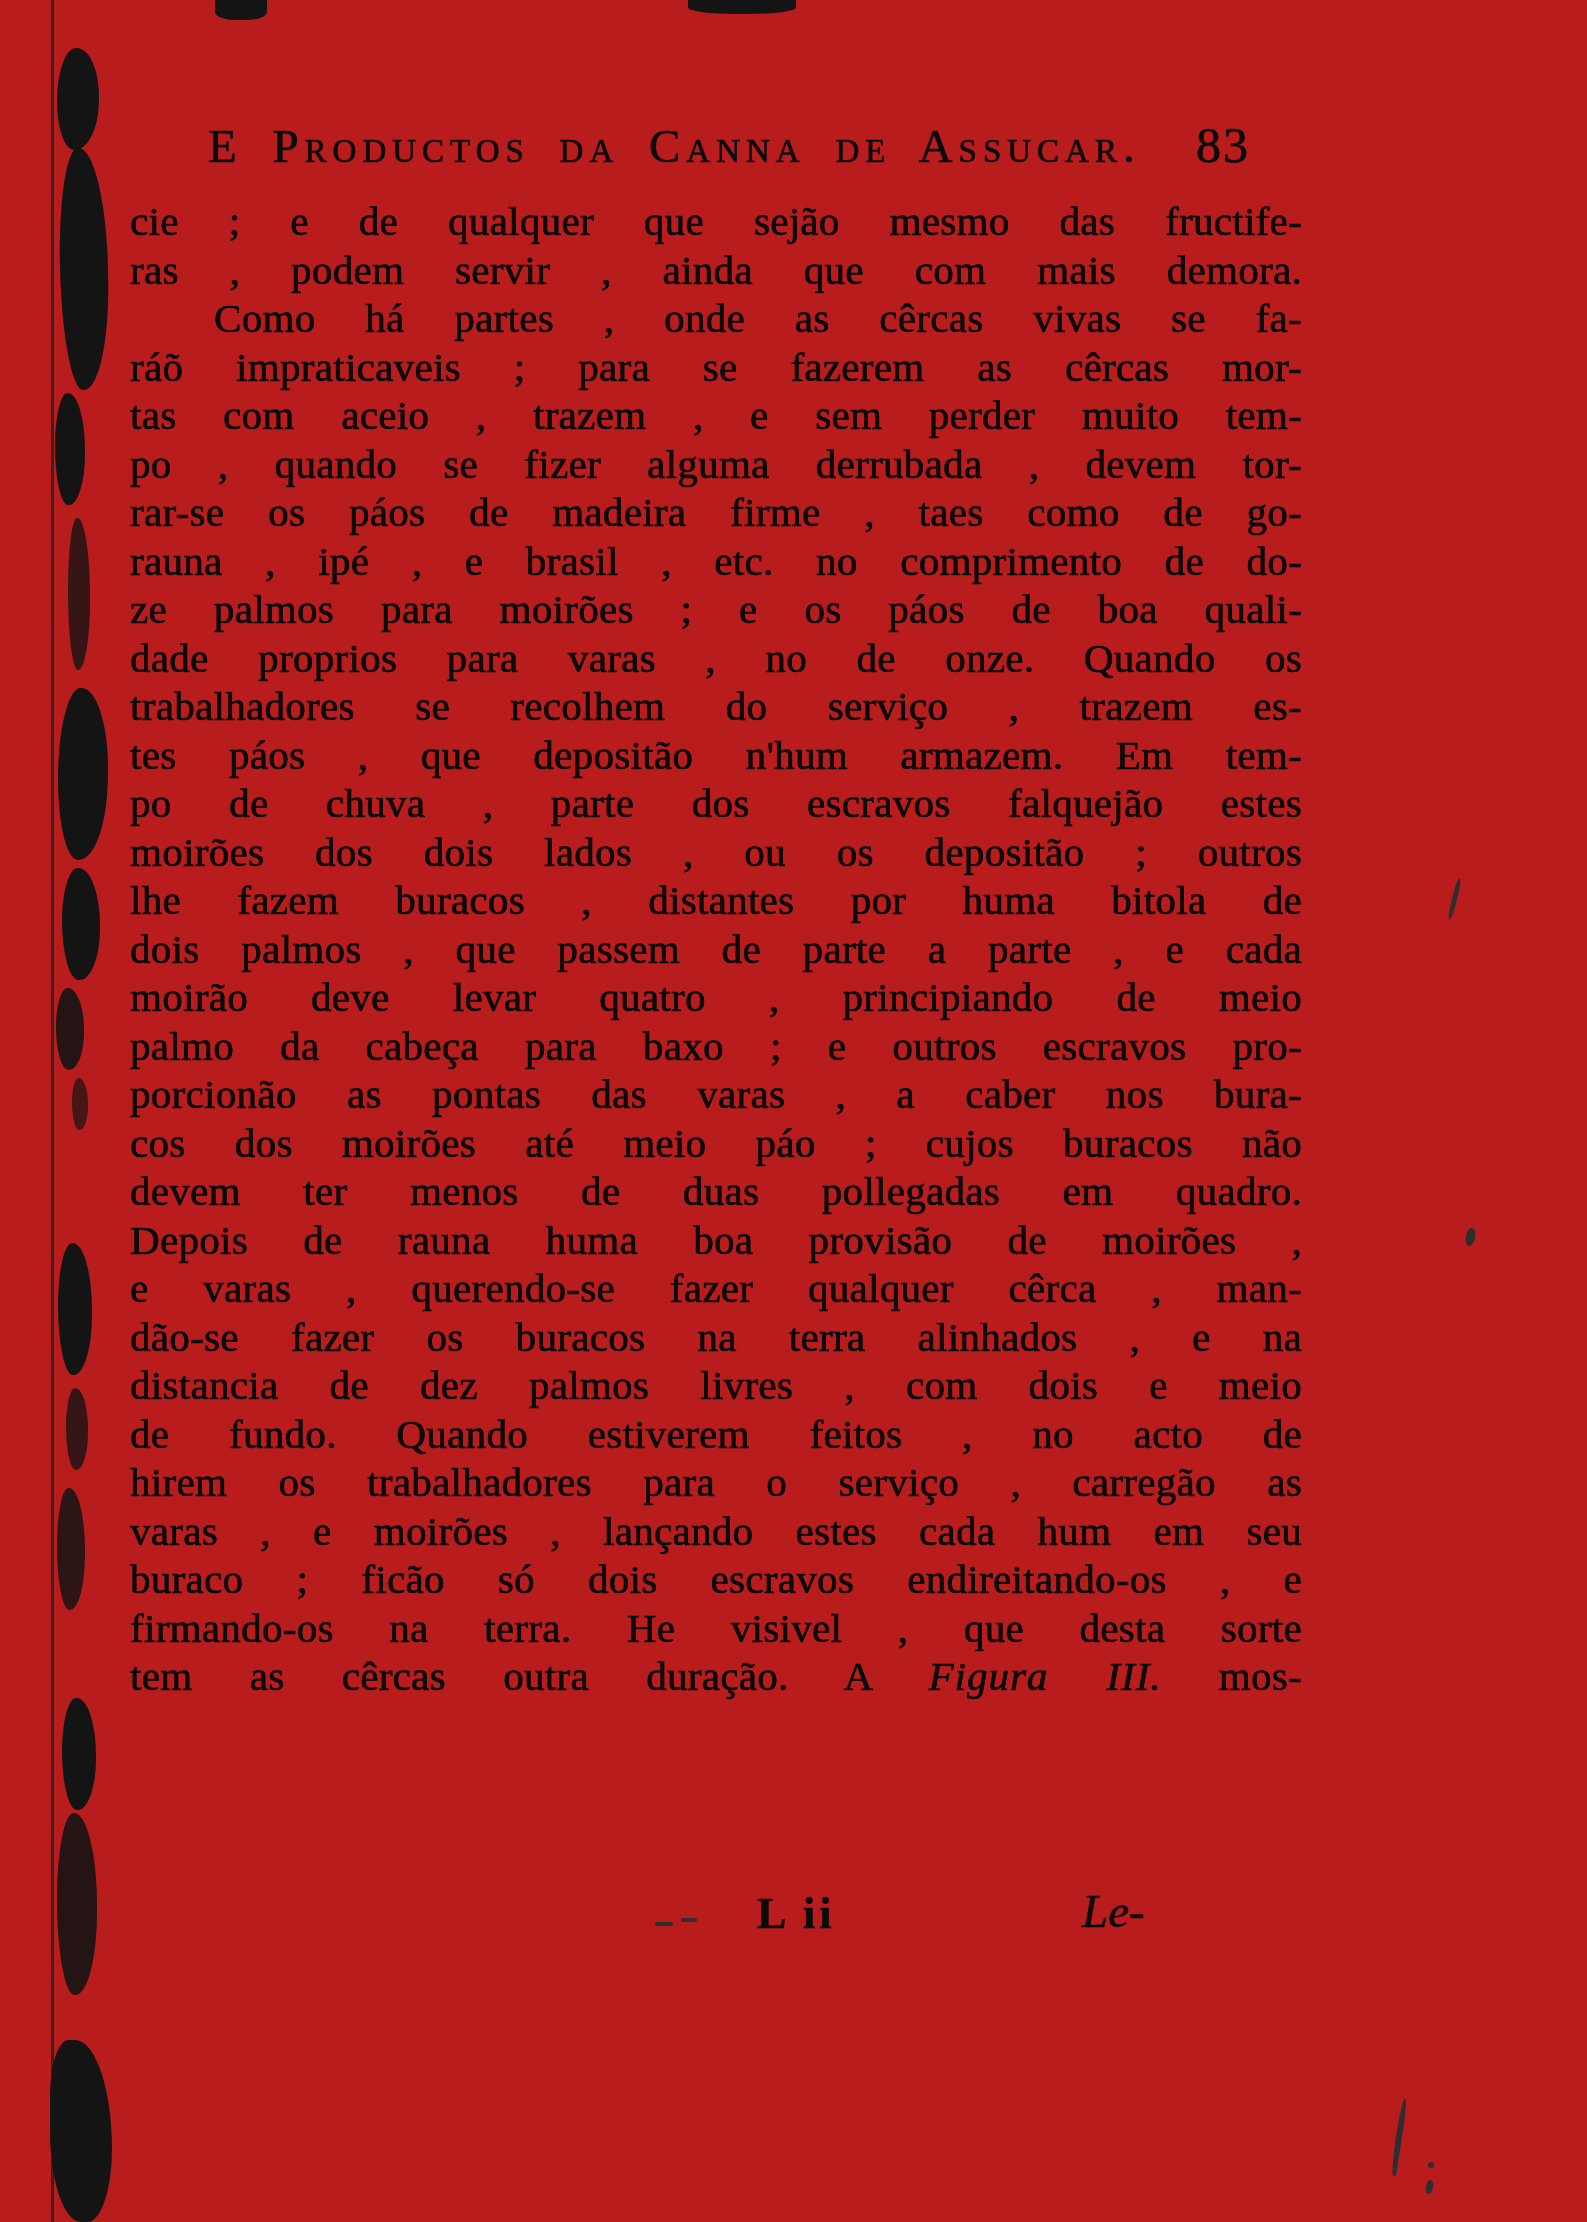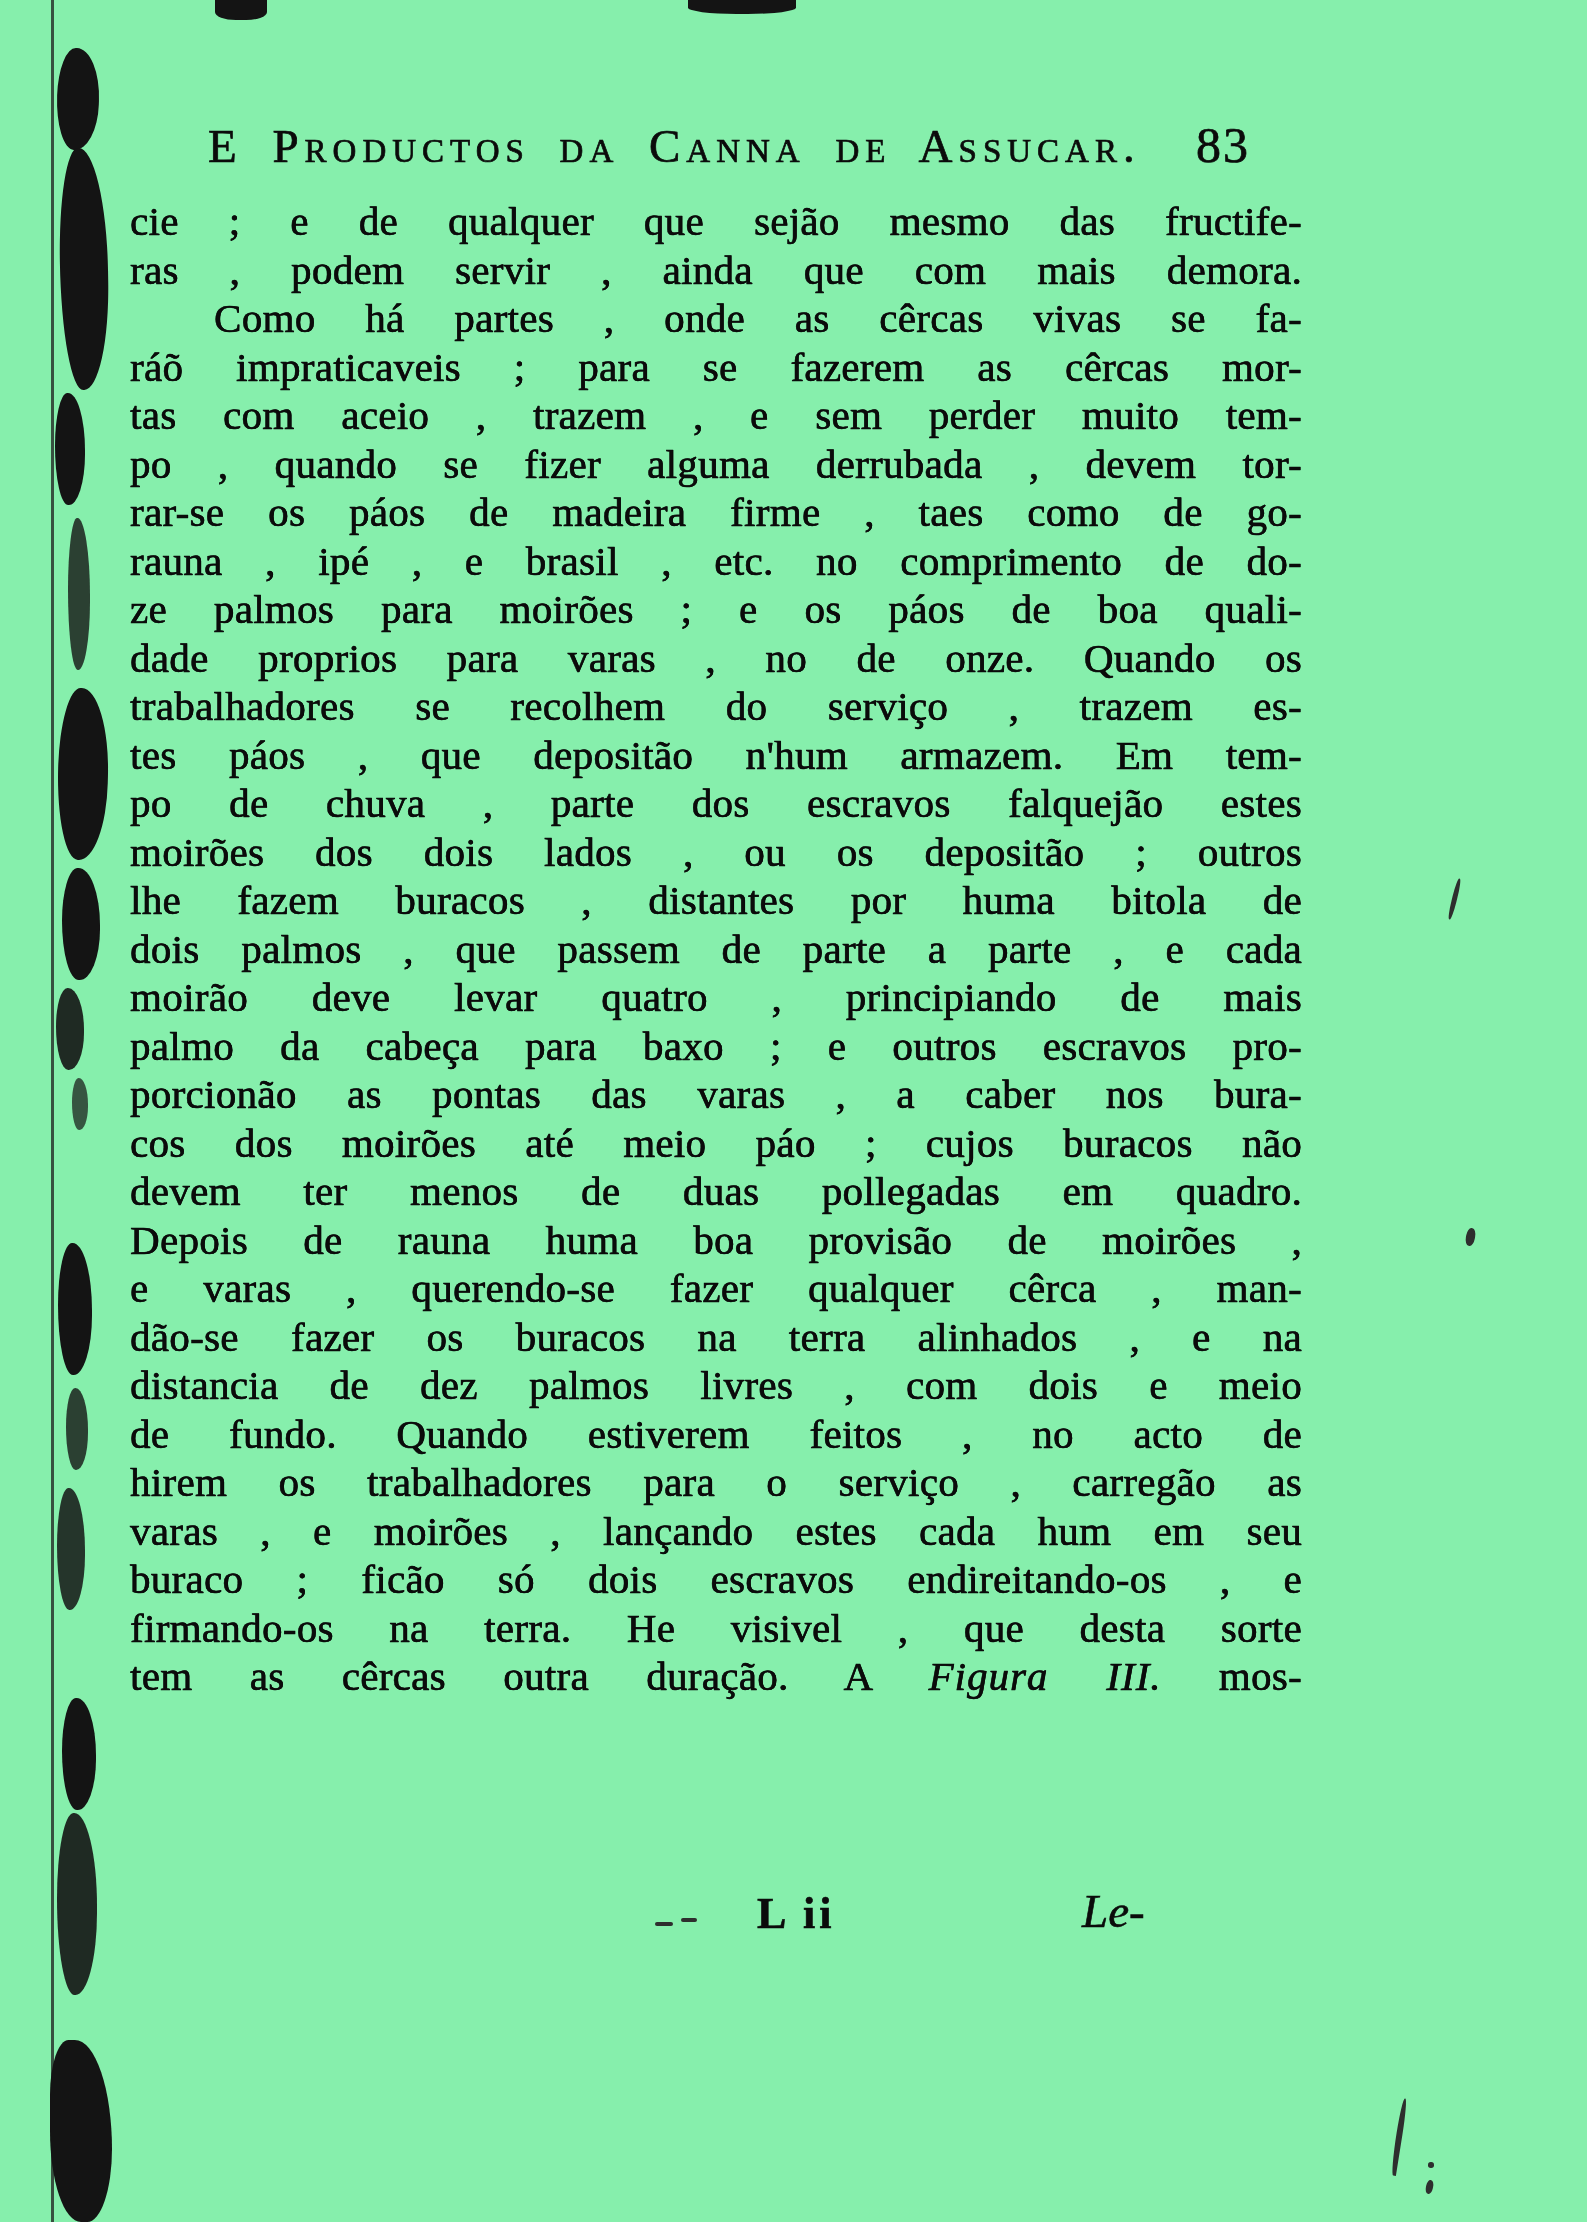--- a/index.html
+++ b/index.html
@@ -1,19 +1,19 @@
 <!DOCTYPE html>
 <html><head>
 <meta charset="utf-8">
 <style>
   html,body{margin:0;padding:0;background:#e8e8e4;}
   .page{
     position:relative;
     width:1587px;height:2222px;
-    background:#86efac;
+    background:#b91c1c;
     overflow:hidden;
     font-family:"Liberation Serif","DejaVu Serif",serif;
     color:#0b0b0b;
   }
   
   .edge-line{position:absolute;left:51px;top:0;width:3px;height:2222px;background:#1c1c1c;opacity:.75;}
   .smudge{position:absolute;background:#141414;border-radius:42% 58% 55% 45% / 48% 52% 46% 54%;}
   .speck{position:absolute;background:#2e2e2e;border-radius:45%;}
   
   .header{
@@ -85,21 +85,21 @@
       <div class="line j"><span>rar-se os páos de madeira firme , taes como de go-</span></div>
       <div class="line j"><span>rauna , ipé , e brasil , etc. no comprimento de do-</span></div>
       <div class="line j"><span>ze palmos para moirões ; e os páos de boa quali-</span></div>
       <div class="line j"><span>dade proprios para varas , no de onze. Quando os</span></div>
       <div class="line j"><span>trabalhadores se recolhem do serviço , trazem es-</span></div>
       <div class="line j"><span>tes páos , que depositão n'hum armazem. Em tem-</span></div>
       <div class="line j"><span>po de chuva , parte dos escravos falquejão estes</span></div>
       <div class="line j"><span>moirões dos dois lados , ou os depositão ; outros</span></div>
       <div class="line j"><span>lhe fazem buracos , distantes por huma bitola de</span></div>
       <div class="line j"><span>dois palmos , que passem de parte a parte , e cada</span></div>
-      <div class="line j"><span>moirão deve levar quatro , principiando de mais</span></div>
+      <div class="line j"><span>moirão deve levar quatro , principiando de meio</span></div>
       <div class="line j"><span>palmo da cabeça para baxo ; e outros escravos pro-</span></div>
       <div class="line j"><span>porcionão as pontas das varas , a caber nos bura-</span></div>
       <div class="line j"><span>cos dos moirões até meio páo ; cujos buracos não</span></div>
       <div class="line j"><span>devem ter menos de duas pollegadas em quadro.</span></div>
       <div class="line j"><span>Depois de rauna huma boa provisão de moirões ,</span></div>
       <div class="line j"><span>e varas , querendo-se fazer qualquer cêrca , man-</span></div>
       <div class="line j"><span>dão-se fazer os buracos na terra alinhados , e na</span></div>
       <div class="line j"><span>distancia de dez palmos livres , com dois e meio</span></div>
       <div class="line j"><span>de fundo. Quando estiverem feitos , no acto de</span></div>
       <div class="line j"><span>hirem os trabalhadores para o serviço , carregão as</span></div>

